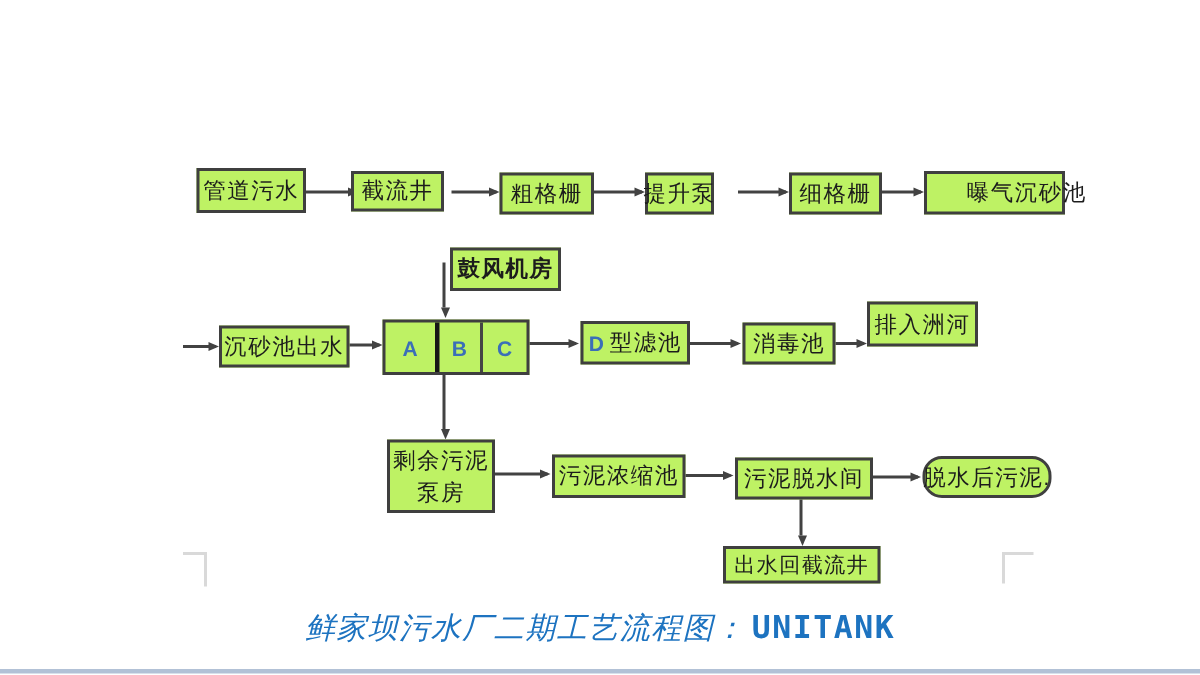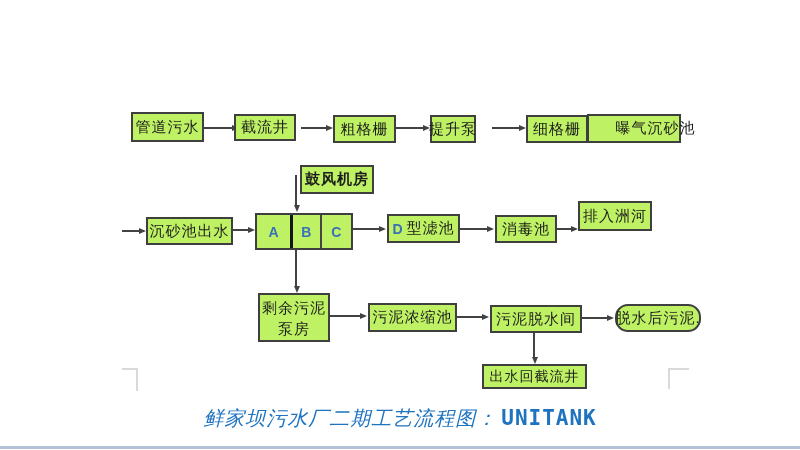--- a/index.html
+++ b/index.html
@@ -62,21 +62,21 @@
   <div class="node" style="left:131px;top:112px;width:73px;height:30px;">管道污水</div>
   <div class="harrow" style="left:204px;top:127px;width:33px;"></div>
   <div class="node" style="left:234px;top:114px;width:62px;height:27px;">截流井</div>
   <div class="harrow" style="left:301px;top:127px;width:30px;"></div>
   <div class="node" style="left:333px;top:115px;width:63px;height:28px;">粗格栅</div>
   <div class="harrow" style="left:396px;top:127px;width:32px;"></div>
   <div class="node" style="left:430px;top:115px;width:46px;height:28px;">提升泵</div>
   <div class="harrow" style="left:492px;top:127px;width:32px;"></div>
   <div class="node" style="left:526px;top:115px;width:62px;height:28px;">细格栅</div>
   <div class="harrow" style="left:588px;top:127px;width:26px;"></div>
-  <div class="node" style="left:587px;top:114px;width:94px;height:29px;padding-left:43px;">曝气沉砂池</div>
+  <div class="node" style="left:616px;top:114px;width:94px;height:29px;padding-left:43px;">曝气沉砂池</div>
 
   <div class="node" style="left:300px;top:165px;width:74px;height:29px;font-weight:bold;">鼓风机房</div>
   <div class="varrow" style="left:295px;top:175px;height:30px;"></div>
 
   <div class="harrow" style="left:122px;top:230px;width:22px;"></div>
   <div class="node" style="left:146px;top:217px;width:87px;height:28px;">沉砂池出水</div>
   <div class="harrow" style="left:233px;top:229px;width:20px;"></div>
 
   <div class="node abc" style="left:255px;top:213px;width:98px;height:37px;">
     <div class="cell cell-a">A</div>

